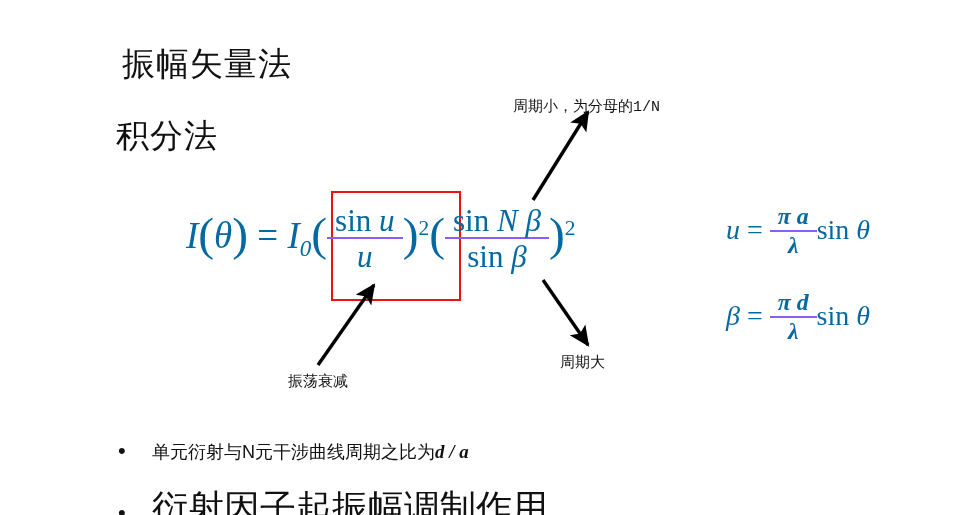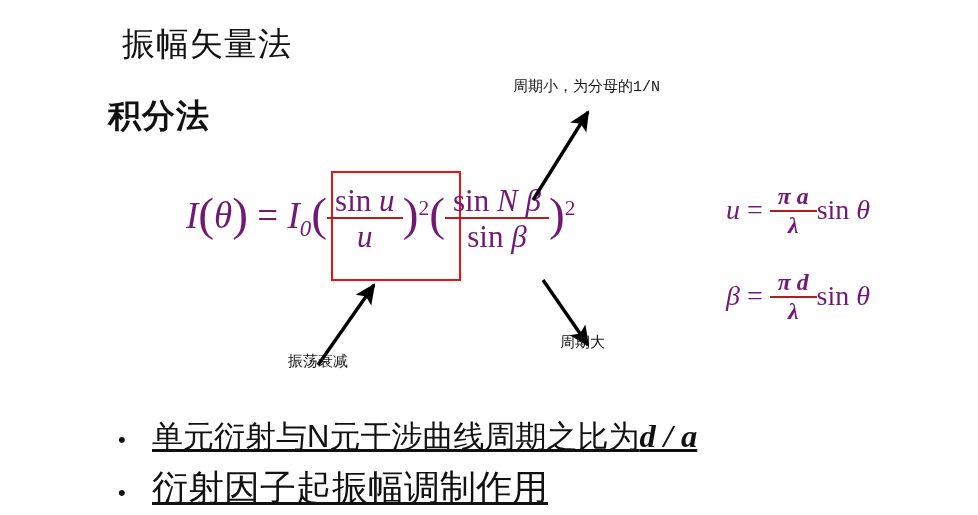--- a/index.html
+++ b/index.html
@@ -13,62 +13,62 @@
     position: relative;
     overflow: hidden;
     font-family: "Liberation Sans", "DejaVu Sans", sans-serif;
     color: #000000;
   }
   .slide {
     position: absolute;
     inset: 0;
     background: #ffffff;
   }
-  .abs { position: absolute; white-space: nowrap; }
+  .abs { position: absolute; white-space: nowrap; margin-top: 20px; }
 
   
   .title-line {
     font-family: "Liberation Sans", "DejaVu Sans", sans-serif;
     font-size: 33px;
     line-height: 1;
     color: #111111;
     letter-spacing: 1px;
   }
   #title-1 { left: 122px; top: 27px; }
-  #title-2 { left: 108px; top: 99px; font-weight: bold; }
+  #title-2 { left: 116px; top: 99px; }
 
   
   .callout {
     font-family: Liberation Mono, monospace;
     font-size: 15px;
     color: #151515;
     line-height: 1;
   }
   #callout-top   { left: 513px; top: 80px; }
   #callout-left  { left: 288px; top: 355px; }
   #callout-right { left: 560px; top: 336px; }
 
   
   .math {
     font-family: "Liberation Serif", "DejaVu Serif", serif;
-    color: #701a75;
+    color: #0369a1;
     font-style: italic;
   }
   .up { font-style: normal; }
   .frac {
     display: inline-block;
     vertical-align: middle;
     text-align: center;
     position: relative;
     top: -1px;
   }
   .frac .num {
     display: block;
     padding: 0 8px 1px 8px;
-    border-bottom: 2px solid #b91c1c;
+    border-bottom: 2px solid #8b5cf6;
   }
   .frac .den {
     display: block;
     padding: 2px 8px 0 8px;
   }
   .sup {
     font-size: 0.58em;
     vertical-align: super;
     font-style: normal;
   }
@@ -126,21 +126,21 @@
     line-height: 1;
     width: 34px;
     color: #111;
   }
   .bullet-text {
     font-family: "Liberation Sans", "DejaVu Sans", sans-serif;
     color: #111111;
     line-height: 1;
   }
   #bullet-1 { left: 118px; top: 420px; }
-  #bullet-1 .bullet-text { font-size: 31px; text-decoration: underline; }
+  #bullet-1 .bullet-text { font-size: 18px; }
   #bullet-2 { left: 118px; top: 470px; }
   #bullet-2 .bullet-text { font-size: 36px; text-decoration: underline; }
   .inline-math {
     font-family: "Liberation Serif", "DejaVu Serif", serif;
     font-style: italic;
     font-weight: bold;
     font-size: 1.05em;
   }
 </style>
 </head>

